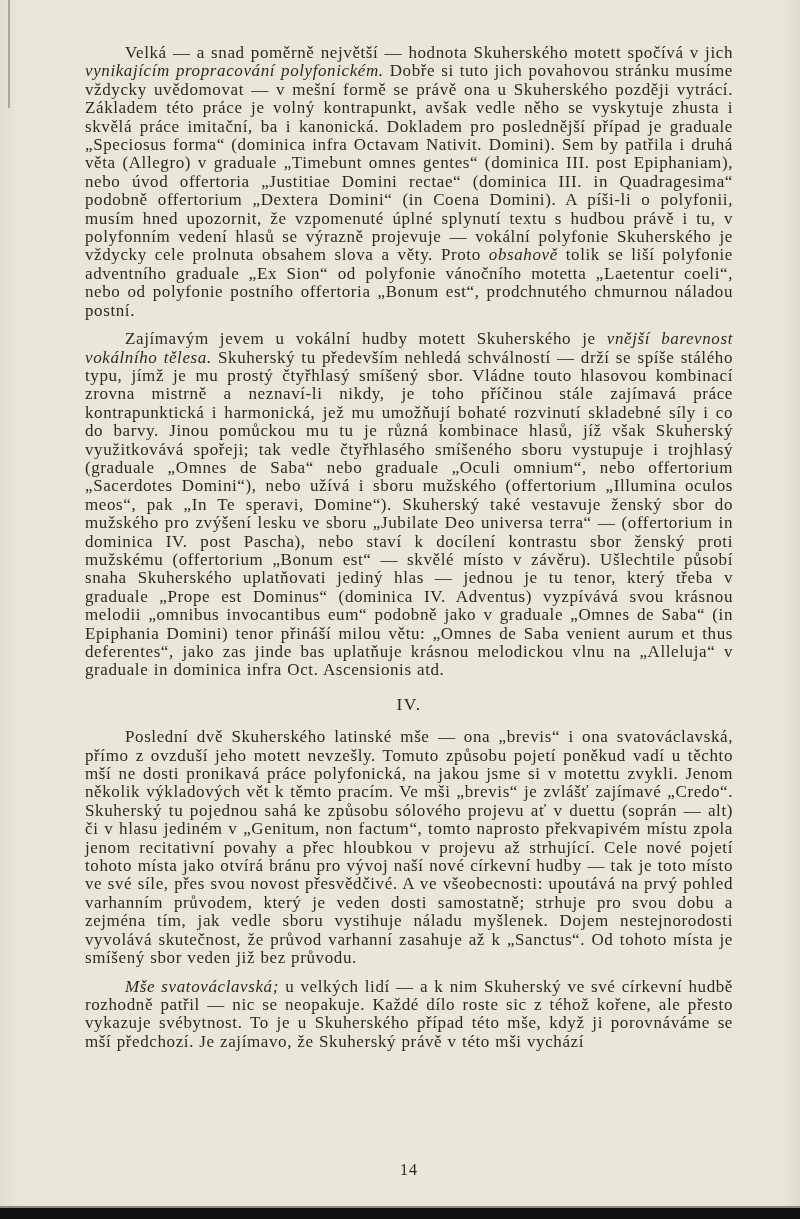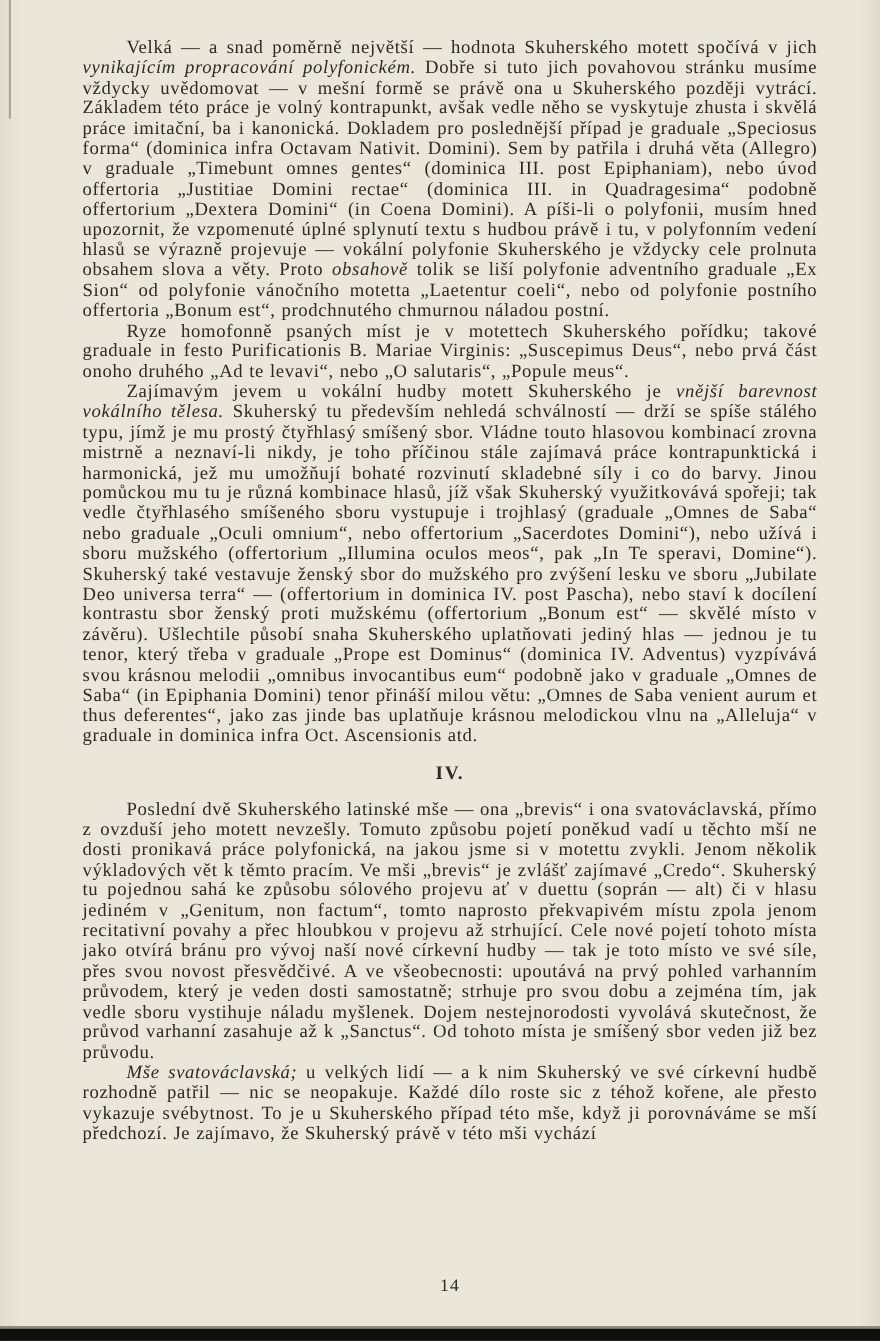--- a/index.html
+++ b/index.html
@@ -28,31 +28,31 @@
   .text-block{
     position:absolute;left:75px;top:34px;width:668px;
     color:var(--ink);
     font-size:17px;
     line-height:18.4px;
     letter-spacing:0.6px;
     word-spacing:0.5px;
     text-align:justify;
   }
   .para{
-    margin:0;
+    margin:10px;
     text-indent:40px;
   }
   .para em{font-style:italic;}
   .section-heading{
     text-align:center;
     text-indent:0;
     margin:15px 0 15px 0;
     font-size:17.5px;
     letter-spacing:1.5px;
-    font-weight:bold;
+    font-weight:normal;
   }
   .page-number{
     position:absolute;left:75px;top:1161px;width:668px;
     text-align:center;
     color:var(--ink);
     font-size:16px;
     letter-spacing:1px;
   }
   .bottom-band{
     position:absolute;left:0;bottom:0;width:800px;height:11px;
@@ -60,21 +60,20 @@
     border-top:2px solid #8d8a7f;
   }
 </style>
 </head>
 <body>
 
 <div class="page">
   <div class="edge-mark-left"></div>
   <div class="text-block">
       <p class="para"><span>Velká — a snad poměrně největší — hodnota Skuherského motett spočívá v jich </span><em>vynikajícím propracování polyfonickém.</em><span> Dobře si tuto jich povahovou stránku musíme vždycky uvědomovat — v mešní formě se právě ona u Skuherského později vytrácí. Základem této práce je volný kontrapunkt, avšak vedle něho se vyskytuje zhusta i skvělá práce imitační, ba i kanonická. Dokladem pro poslednější případ je graduale „Speciosus forma“ (dominica infra Octavam Nativit. Domini). Sem by patřila i druhá věta (Allegro) v graduale „Timebunt omnes gentes“ (dominica III. post Epiphaniam), nebo úvod offertoria „Justitiae Domini rectae“ (dominica III. in Quadragesima“ podobně offertorium „Dextera Domini“ (in Coena Domini). A píši-li o polyfonii, musím hned upozornit, že vzpomenuté úplné splynutí textu s hudbou právě i tu, v polyfonním vedení hlasů se výrazně projevuje — vokální polyfonie Skuherského je vždycky cele prolnuta obsahem slova a věty. Proto </span><em>obsahově</em><span> tolik se liší polyfonie adventního graduale „Ex Sion“ od polyfonie vánočního motetta „Laetentur coeli“, nebo od polyfonie postního offertoria „Bonum est“, prodchnutého chmurnou náladou postní.</span></p>
-      <p class="para"><span>Ryze homofonně psaných míst je v motettech Skuherského pořídku; takové graduale in festo Purificationis B. Mariae Virginis: „Suscepimus Deus“, nebo prvá část onoho druhého „Ad te levavi“, nebo „O salutaris“, „Popule meus“.</span></p>
       <p class="para"><span>Zajímavým jevem u vokální hudby motett Skuherského je </span><em>vnější barevnost vokálního tělesa.</em><span> Skuherský tu především nehledá schválností — drží se spíše stálého typu, jímž je mu prostý čtyřhlasý smíšený sbor. Vládne touto hlasovou kombinací zrovna mistrně a neznaví-li nikdy, je toho příčinou stále zajímavá práce kontrapunktická i harmonická, jež mu umožňují bohaté rozvinutí skladebné síly i co do barvy. Jinou pomůckou mu tu je různá kombinace hlasů, jíž však Skuherský využitkovává spořeji; tak vedle čtyřhlasého smíšeného sboru vystupuje i trojhlasý (graduale „Omnes de Saba“ nebo graduale „Oculi omnium“, nebo offertorium „Sacerdotes Domini“), nebo užívá i sboru mužského (offertorium „Illumina oculos meos“, pak „In Te speravi, Domine“). Skuherský také vestavuje ženský sbor do mužského pro zvýšení lesku ve sboru „Jubilate Deo universa terra“ — (offertorium in dominica IV. post Pascha), nebo staví k docílení kontrastu sbor ženský proti mužskému (offertorium „Bonum est“ — skvělé místo v závěru). Ušlechtile působí snaha Skuherského uplatňovati jediný hlas — jednou je tu tenor, který třeba v graduale „Prope est Dominus“ (dominica IV. Adventus) vyzpívává svou krásnou melodii „omnibus invocantibus eum“ podobně jako v graduale „Omnes de Saba“ (in Epiphania Domini) tenor přináší milou větu: „Omnes de Saba venient aurum et thus deferentes“, jako zas jinde bas uplatňuje krásnou melodickou vlnu na „Alleluja“ v graduale in dominica infra Oct. Ascensionis atd.</span></p>
       <div class="section-heading">IV.</div>
       <p class="para"><span>Poslední dvě Skuherského latinské mše — ona „brevis“ i ona svatováclavská, přímo z ovzduší jeho motett nevzešly. Tomuto způsobu pojetí poněkud vadí u těchto mší ne dosti pronikavá práce polyfonická, na jakou jsme si v motettu zvykli. Jenom několik výkladových vět k těmto pracím. Ve mši „brevis“ je zvlášť zajímavé „Credo“. Skuherský tu pojednou sahá ke způsobu sólového projevu ať v duettu (soprán — alt) či v hlasu jediném v „Genitum, non factum“, tomto naprosto překvapivém místu zpola jenom recitativní povahy a přec hloubkou v projevu až strhující. Cele nové pojetí tohoto místa jako otvírá bránu pro vývoj naší nové církevní hudby — tak je toto místo ve své síle, přes svou novost přesvědčivé. A ve všeobecnosti: upoutává na prvý pohled varhanním průvodem, který je veden dosti samostatně; strhuje pro svou dobu a zejména tím, jak vedle sboru vystihuje náladu myšlenek. Dojem nestejnorodosti vyvolává skutečnost, že průvod varhanní zasahuje až k „Sanctus“. Od tohoto místa je smíšený sbor veden již bez průvodu.</span></p>
       <p class="para"><em>Mše svatováclavská;</em><span> u velkých lidí — a k nim Skuherský ve své církevní hudbě rozhodně patřil — nic se neopakuje. Každé dílo roste sic z téhož kořene, ale přesto vykazuje svébytnost. To je u Skuherského případ této mše, když ji porovnáváme se mší předchozí. Je zajímavo, že Skuherský právě v této mši vychází</span></p>
     </div>
   <div class="page-number">14</div>
   <div class="bottom-band"></div>
 </div>
 
 </body></html>

